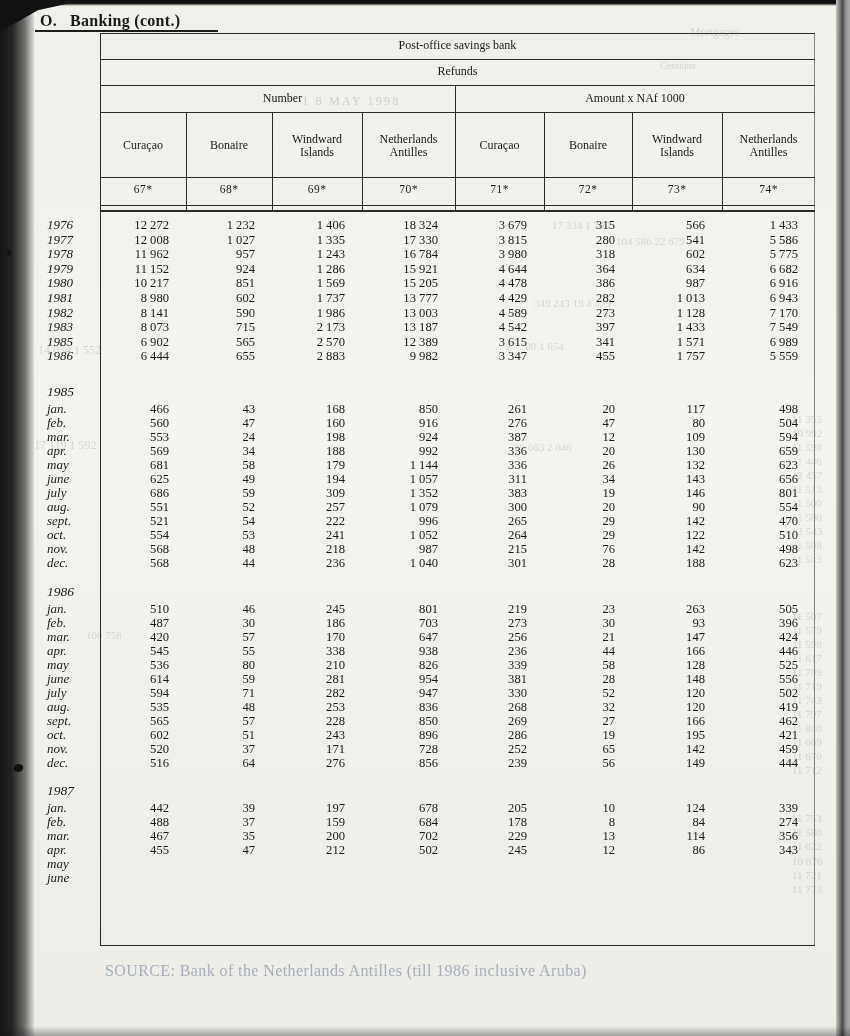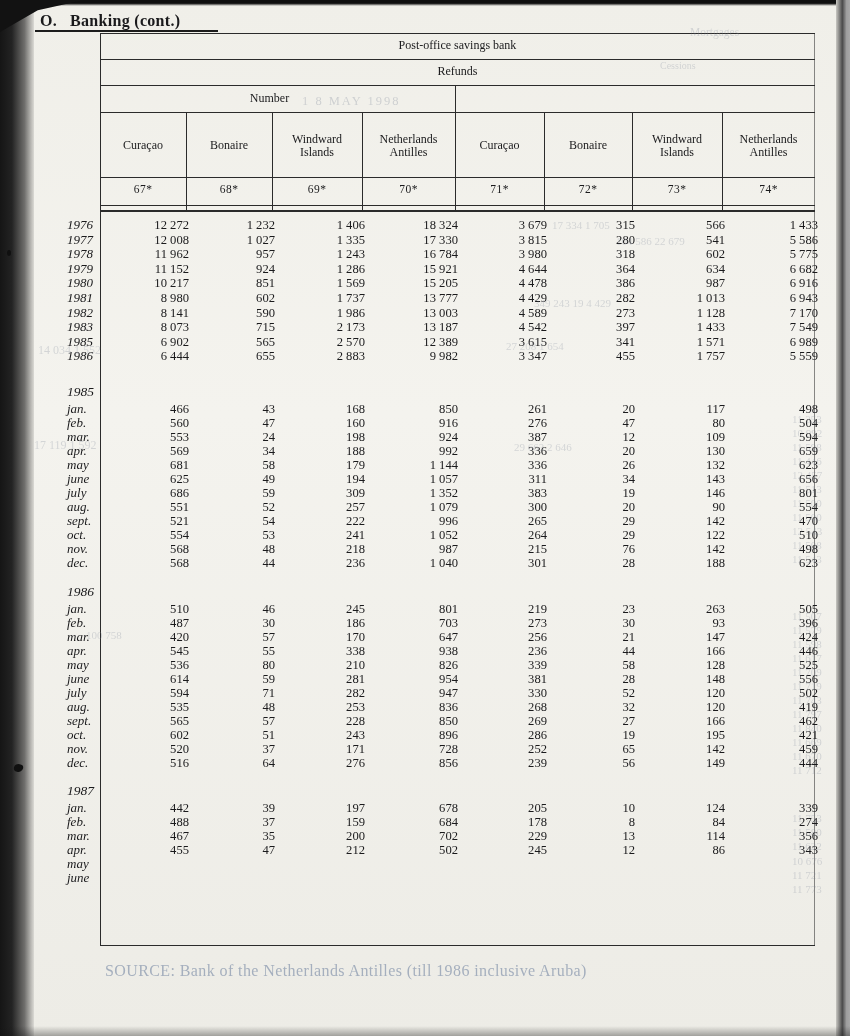--- a/index.html
+++ b/index.html
@@ -31,31 +31,31 @@
   .vline{position:absolute;width:1px;background:#2b2b2b;}
   .vl-stub{left:100px;top:33px;height:912px;}
   .vl-right{left:814px;top:33px;height:912px;opacity:.55;}
   .vl-mid{left:455px;top:85px;height:127px;}
   .vl-1{left:186px}.vl-2{left:272px}.vl-3{left:362px}
   .vl-4{left:544px}.vl-5{left:632px}.vl-6{left:722px}
   .vl-1,.vl-2,.vl-3,.vl-4,.vl-5,.vl-6{top:112px;height:100px;}
   
   .t-title,.t-refunds{position:absolute;left:100px;width:715px;text-align:center;font-size:12px;}
   .t-title{top:38px}.t-refunds{top:64px}
-  .t-number{position:absolute;left:92px;width:355px;top:91px;text-align:center;font-size:12px;}
+  .t-number{position:absolute;left:105px;width:355px;top:91px;text-align:center;font-size:12px;}
   .t-amount{position:absolute;left:455px;width:360px;top:91px;text-align:center;font-size:12px;}
   .cols8{position:absolute;left:100px;width:715px;display:grid;
     grid-template-columns:86px 86px 90px 93px 89px 88px 90px 93px;}
   .colheads{top:118px;height:56px;}
   .colheads .chead{display:flex;align-items:center;justify-content:center;text-align:center;
     font-size:12px;line-height:13.5px;padding:0 7px;}
   .colnums{top:183px;height:20px;}
   .colnums .cnum{text-align:center;font-size:11.5px;letter-spacing:.5px;}
   
-  .tbody{position:absolute;left:35px;top:218px;width:768px;padding-left:20px;}
+  .tbody{position:absolute;left:35px;top:218px;width:768px;}
   .trow{display:grid;grid-template-columns:65px 86px 86px 90px 93px 89px 88px 90px 93px;}
   .section-0 .trow{height:14.6px;line-height:14.6px;}
   .section-1 .trow,.section-2 .trow,.section-3 .trow{height:14px;line-height:14px;}
   .section-1{margin-top:20px;}
   .section-2{margin-top:14px;}
   .section-3{margin-top:13px;}
   .sec-heading{height:16px;line-height:16px;margin-bottom:2px;padding-left:12px;
     font-style:italic;font-size:13.5px;}
   .cell{overflow:visible;white-space:pre;}
   .cell.stub{padding-left:12px;font-style:italic;font-size:13px;}
@@ -113,20 +113,21 @@
   <div class="vline vl-1"></div>
   <div class="vline vl-2"></div>
   <div class="vline vl-3"></div>
   <div class="vline vl-4"></div>
   <div class="vline vl-5"></div>
   <div class="vline vl-6"></div>
 
   <div class="t-title">Post-office savings bank</div>
   <div class="t-refunds">Refunds</div>
   <div class="t-number">Number</div>
+  <div class="t-amount">Amount x NAf 1000</div>
   <div class="cols8 colheads" id="colheads">
       <div class="chead">Curaçao</div>
       <div class="chead">Bonaire</div>
       <div class="chead">Windward Islands</div>
       <div class="chead">Netherlands Antilles</div>
       <div class="chead">Curaçao</div>
       <div class="chead">Bonaire</div>
       <div class="chead">Windward Islands</div>
       <div class="chead">Netherlands Antilles</div>
     </div>

